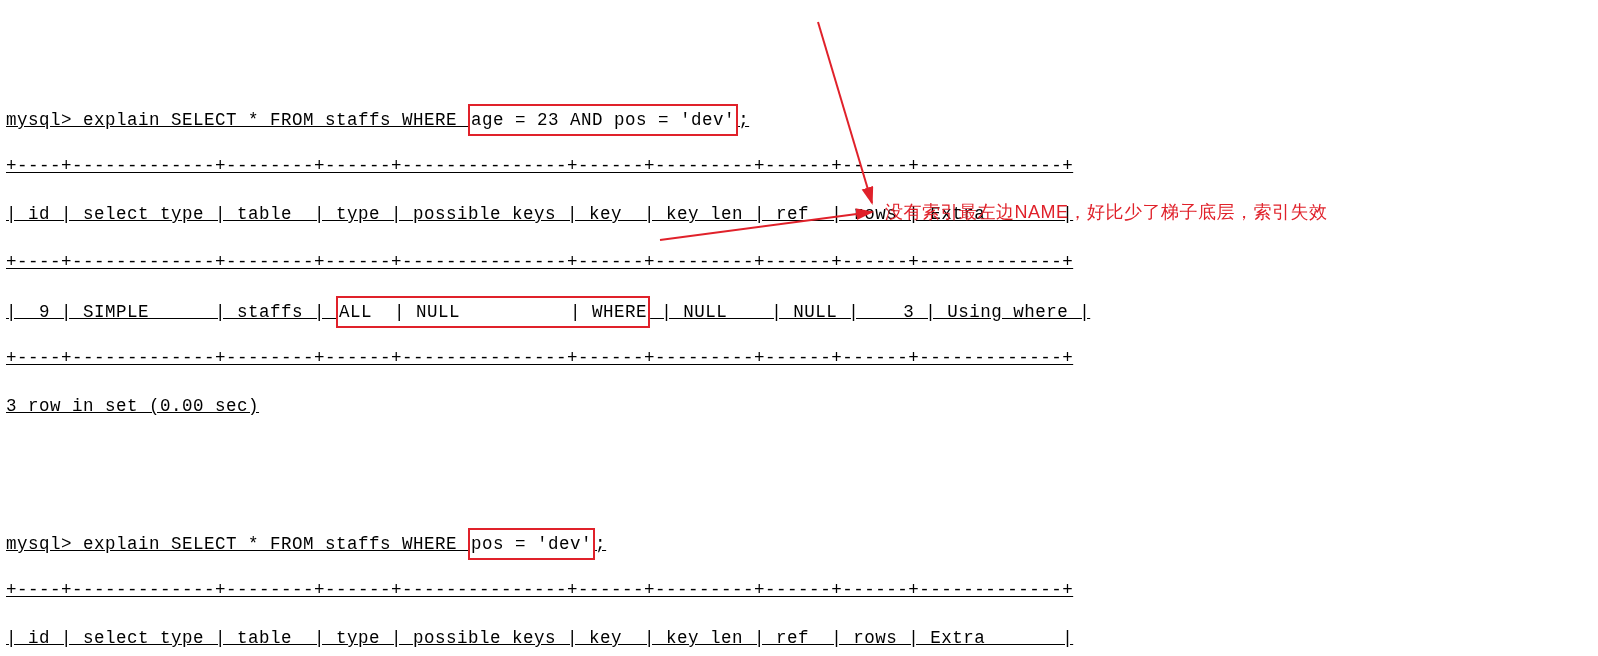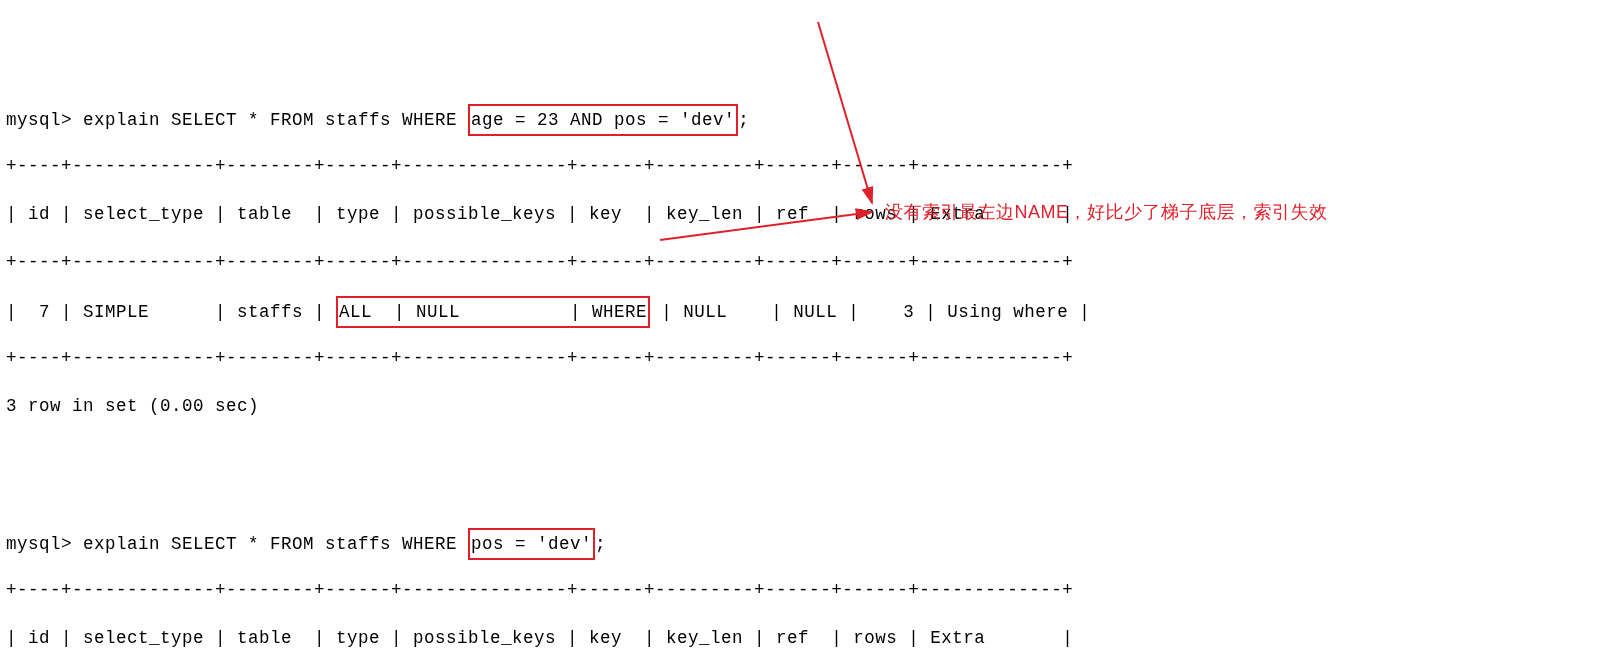--- a/index.html
+++ b/index.html
@@ -8,21 +8,21 @@
     background: #fff;
     font-family: "Courier New", Consolas, monospace;
     font-size: 17.5px;
     color: #000;
     letter-spacing: 0.5px;
     white-space: pre;
     width: 1598px;
     box-sizing: border-box;
     position: relative;
   }
-  .line { position: relative; height: 28px; line-height: 28px; }
+  .line { position: relative; height: 28px; line-height: 28px; text-decoration: underline; }
   .redbox {
     border: 2px solid #e0212a;
     display: inline-block;
     padding: 0 1px;
     position: relative;
   }
   .annotation {
     position: absolute;
     color: #e0212a;
     font-family: "Microsoft YaHei", "SimSun", sans-serif;
@@ -37,21 +37,21 @@
 </head>
 <body>
 
 
 
 
 <div class="line"><span>mysql&gt; </span><span>explain SELECT * FROM staffs WHERE </span><span class="redbox">age = 23 AND pos = 'dev'</span><span>;</span></div>
 <div class="line">+----+-------------+--------+------+---------------+------+---------+------+------+-------------+</div>
 <div class="line">| id | select_type | table  | type | possible_keys | key  | key_len | ref  | rows | Extra       |</div>
 <div class="line">+----+-------------+--------+------+---------------+------+---------+------+------+-------------+</div>
-<div class="line"><span>|  7 | SIMPLE      | staffs | </span><span class="redbox">ALL  | NULL          | WHERE</span><span> | NULL    | NULL |    3 | Using where |</span></div>
+<div class="line"><span>|  9 | SIMPLE      | staffs | </span><span class="redbox">ALL  | NULL          | WHERE</span><span> | NULL    | NULL |    3 | Using where |</span></div>
 <div class="line">+----+-------------+--------+------+---------------+------+---------+------+------+-------------+</div>
 <div class="line">3 row in set (0.00 sec)</div>
 <div class="line"></div>
 
 
 <div class="line"><span>mysql&gt; </span><span>explain SELECT * FROM staffs WHERE </span><span class="redbox">pos = 'dev'</span><span>;</span></div>
 <div class="line">+----+-------------+--------+------+---------------+------+---------+------+------+-------------+</div>
 <div class="line">| id | select_type | table  | type | possible_keys | key  | key_len | ref  | rows | Extra       |</div>
 
 

